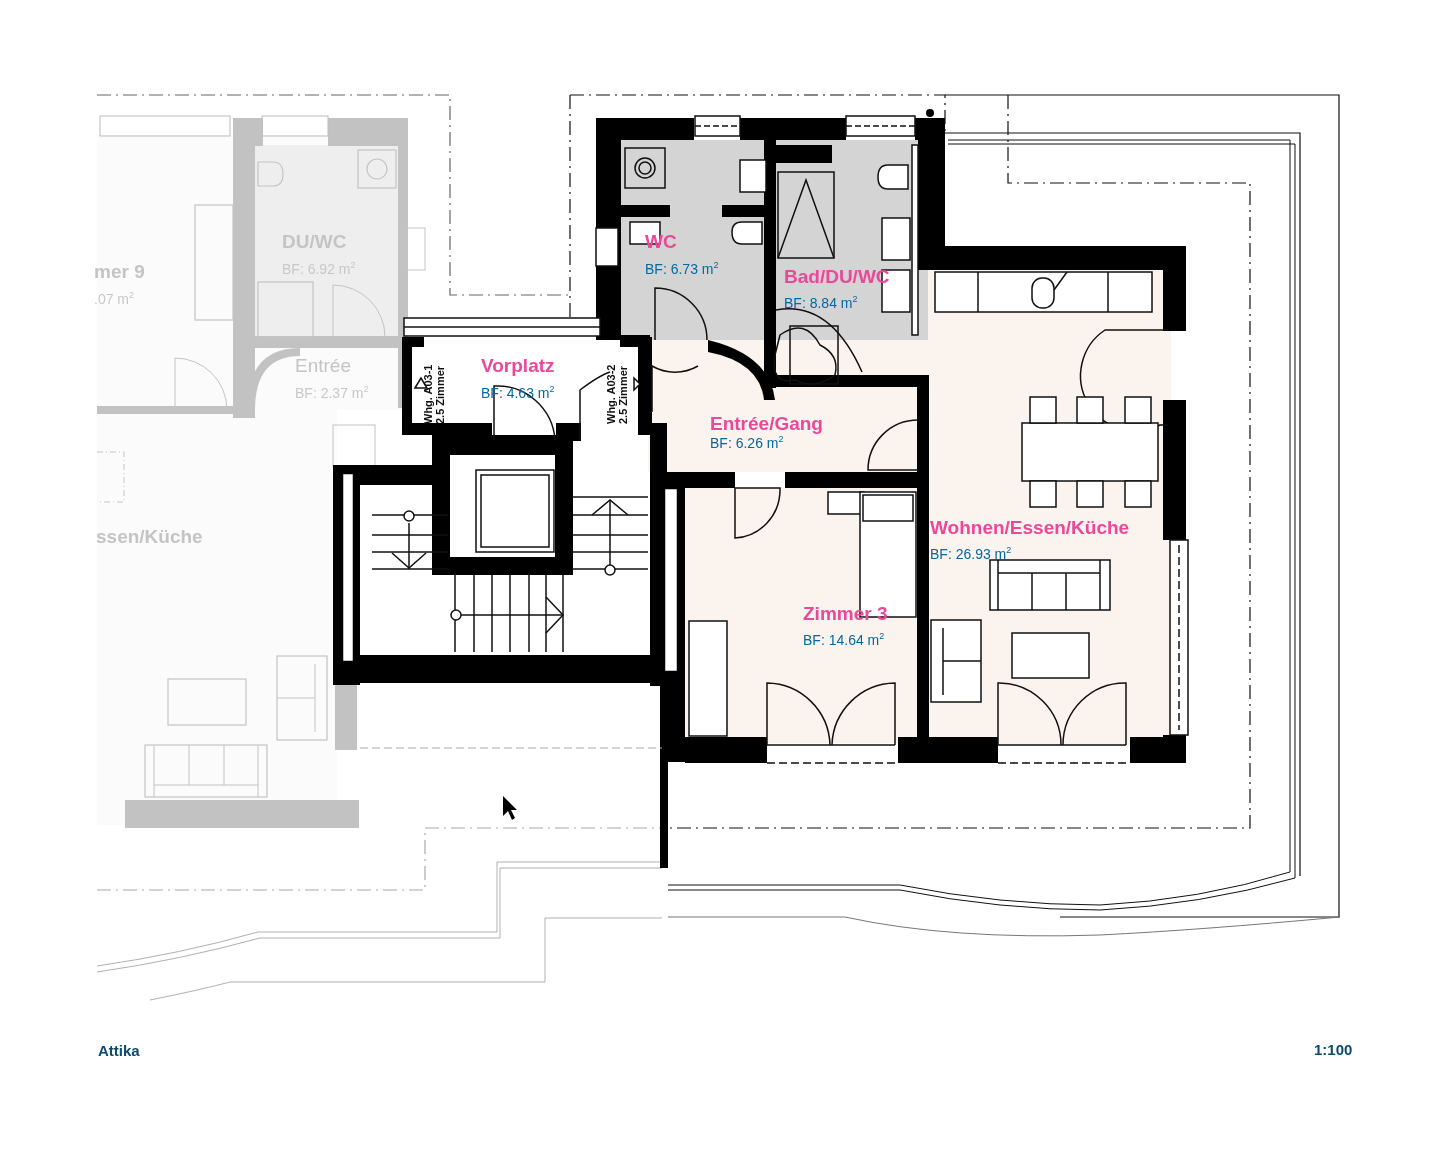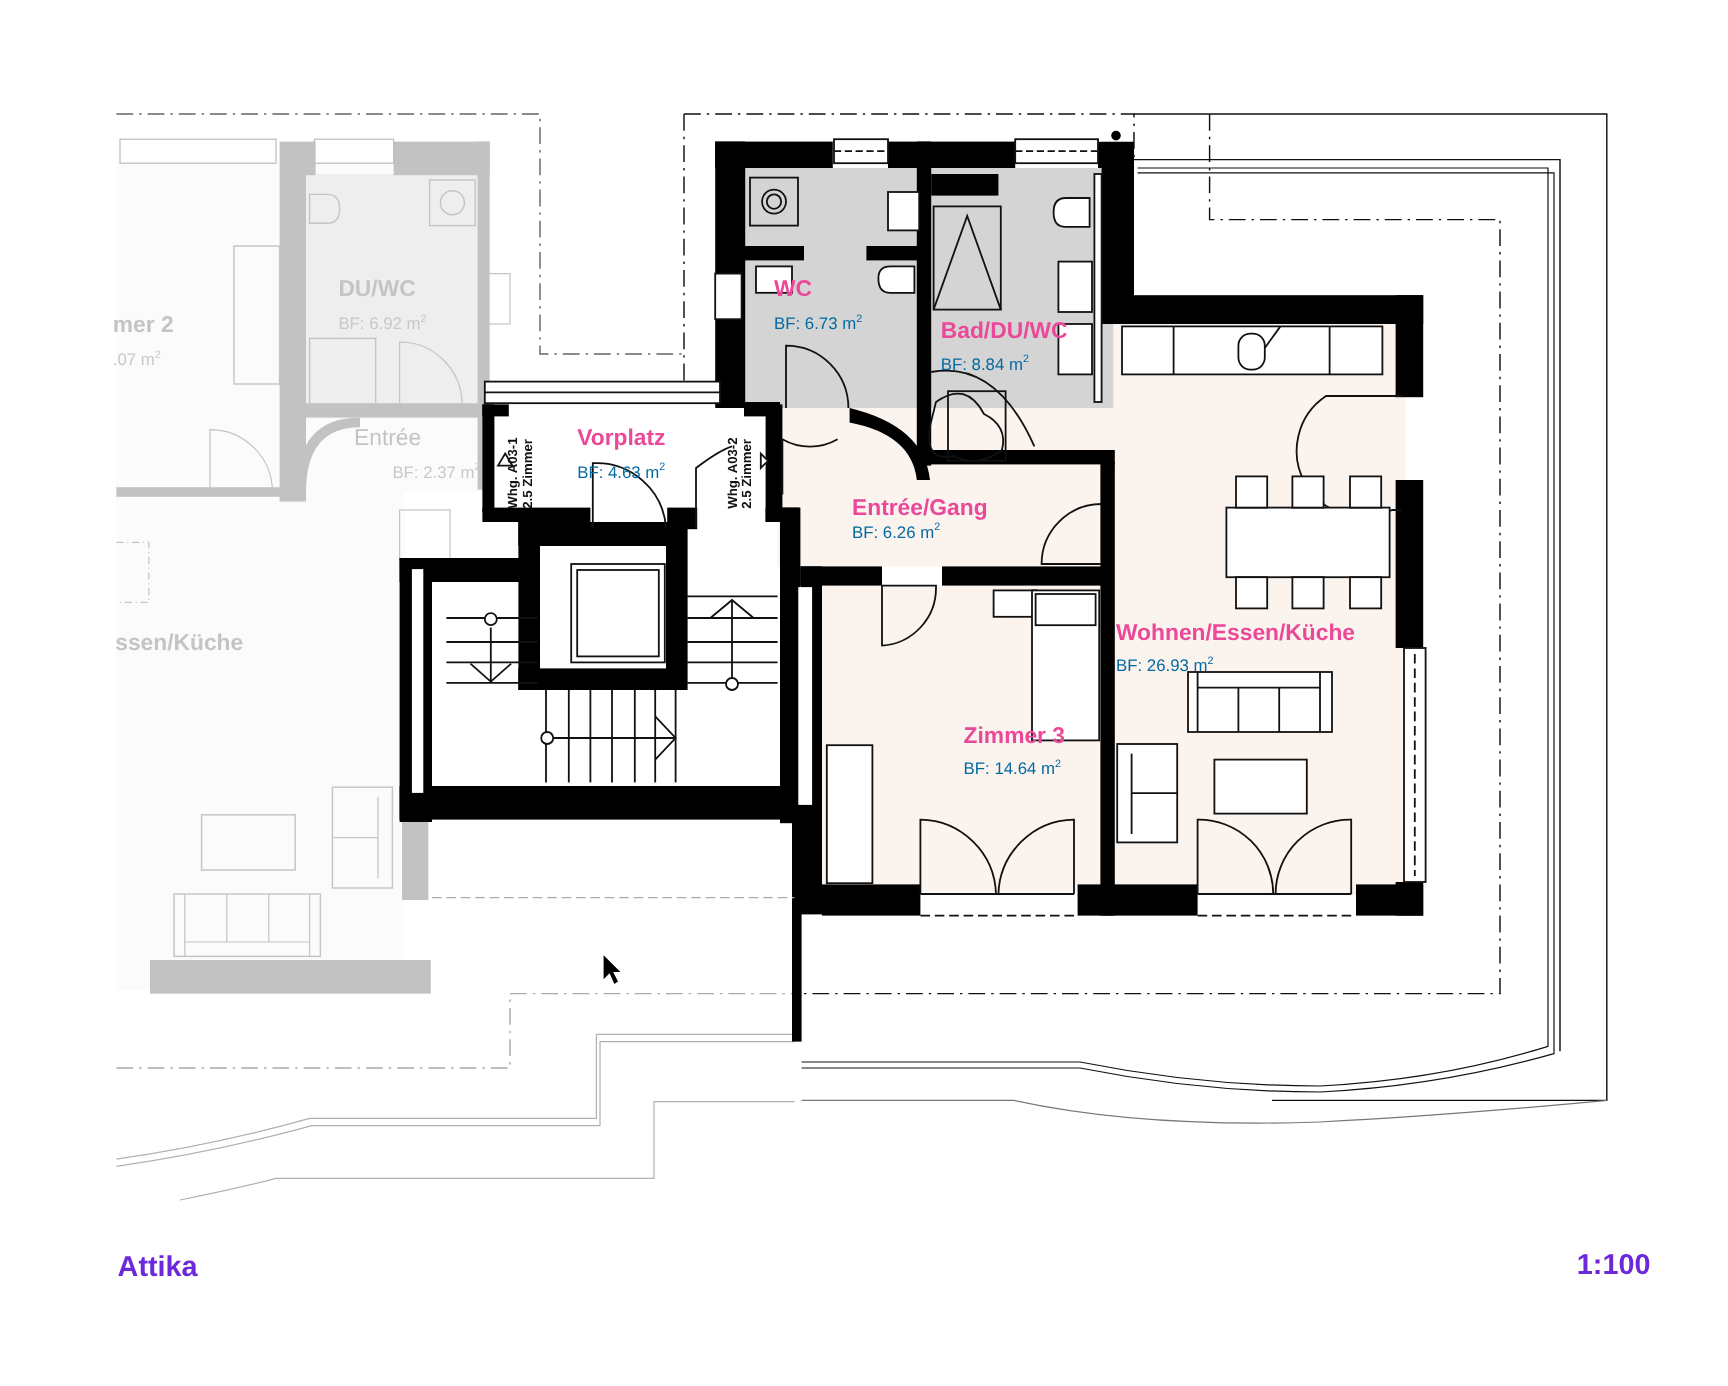--- a/index.html
+++ b/index.html
@@ -6,21 +6,21 @@
   body { width: 1440px; height: 1155px; position: relative; overflow: hidden;
          font-family: "Liberation Sans", sans-serif; }
   #plan { position: absolute; left: 0; top: 0; width: 1440px; height: 1155px; }
   .lbl { position: absolute; font-family: "Liberation Sans", sans-serif; white-space: nowrap; line-height: 1; }
   .room-name { font-weight: bold; font-size: 19px; color: #ec4899; }
   .room-area { font-size: 14px; color: #0369a1; }
   .ghost .room-name { color: #c4c4c4; }
   .ghost .room-area, .ghost.room-area { color: #c8c8c8; }
   .vtext { position: absolute; font-family: "Liberation Sans", sans-serif; font-weight: bold; font-size: 11px;
            color: #111; transform: rotate(-90deg); transform-origin: left top; white-space: nowrap; line-height: 12px; }
-  .footer { position: absolute; font-family: "Liberation Sans", sans-serif; font-weight: bold; font-size: 24px; color: #6d28d9; }
+  .footer { position: absolute; font-family: "Liberation Sans", sans-serif; font-weight: bold; font-size: 15px; color: #0c4a6e; }
   sup { font-size: 9px; vertical-align: 6px; }
 </style>
 </head>
 <body>
 
 <svg id="plan" viewBox="0 0 1440 1155" xmlns="http://www.w3.org/2000/svg">
 
   <g>
     <rect x="97" y="135" width="310" height="275" fill="#fbfbfb"></rect>
     <rect x="97" y="410" width="240" height="415" fill="#fbfbfb"></rect>
@@ -247,26 +247,26 @@
   </g>
 
   <path d="M503 796 L503 816 L508 811 L512 820 L515 818 L511 810 L517 810 Z" fill="#000"></path>
 </svg>
 
 <div class="lbl ghost" style="left:282px;top:232px;">
   <div class="room-name">DU/WC</div>
   <div class="room-area" style="margin-top:10px;"><span>BF: 6.92 m</span><sup>2</sup></div>
 </div>
 <div class="lbl ghost" style="left:94px;top:262px;">
-  <div class="room-name">mer 2</div>
+  <div class="room-name">mer 9</div>
   <div class="room-area" style="margin-top:10px;"><span>.07 m</span><sup>2</sup></div>
 </div>
 <div class="lbl ghost" style="left:295px;top:356px;">
   <div class="room-name" style="font-weight:normal;">Entrée</div>
-  <div class="room-area" style="margin-top:10px;margin-left:32px;"><span>BF: 2.37 m</span><sup>2</sup></div>
+  <div class="room-area" style="margin-top:10px;"><span>BF: 2.37 m</span><sup>2</sup></div>
 </div>
 <div class="lbl ghost" style="left:96px;top:527px;">
   <div class="room-name">ssen/Küche</div>
 </div>
 
 <div class="lbl" style="left:645px;top:232px;">
   <div class="room-name">WC</div>
   <div class="room-area" style="margin-top:10px;"><span>BF: 6.73 m</span><sup>2</sup></div>
 </div>
 <div class="lbl" style="left:784px;top:267px;">

